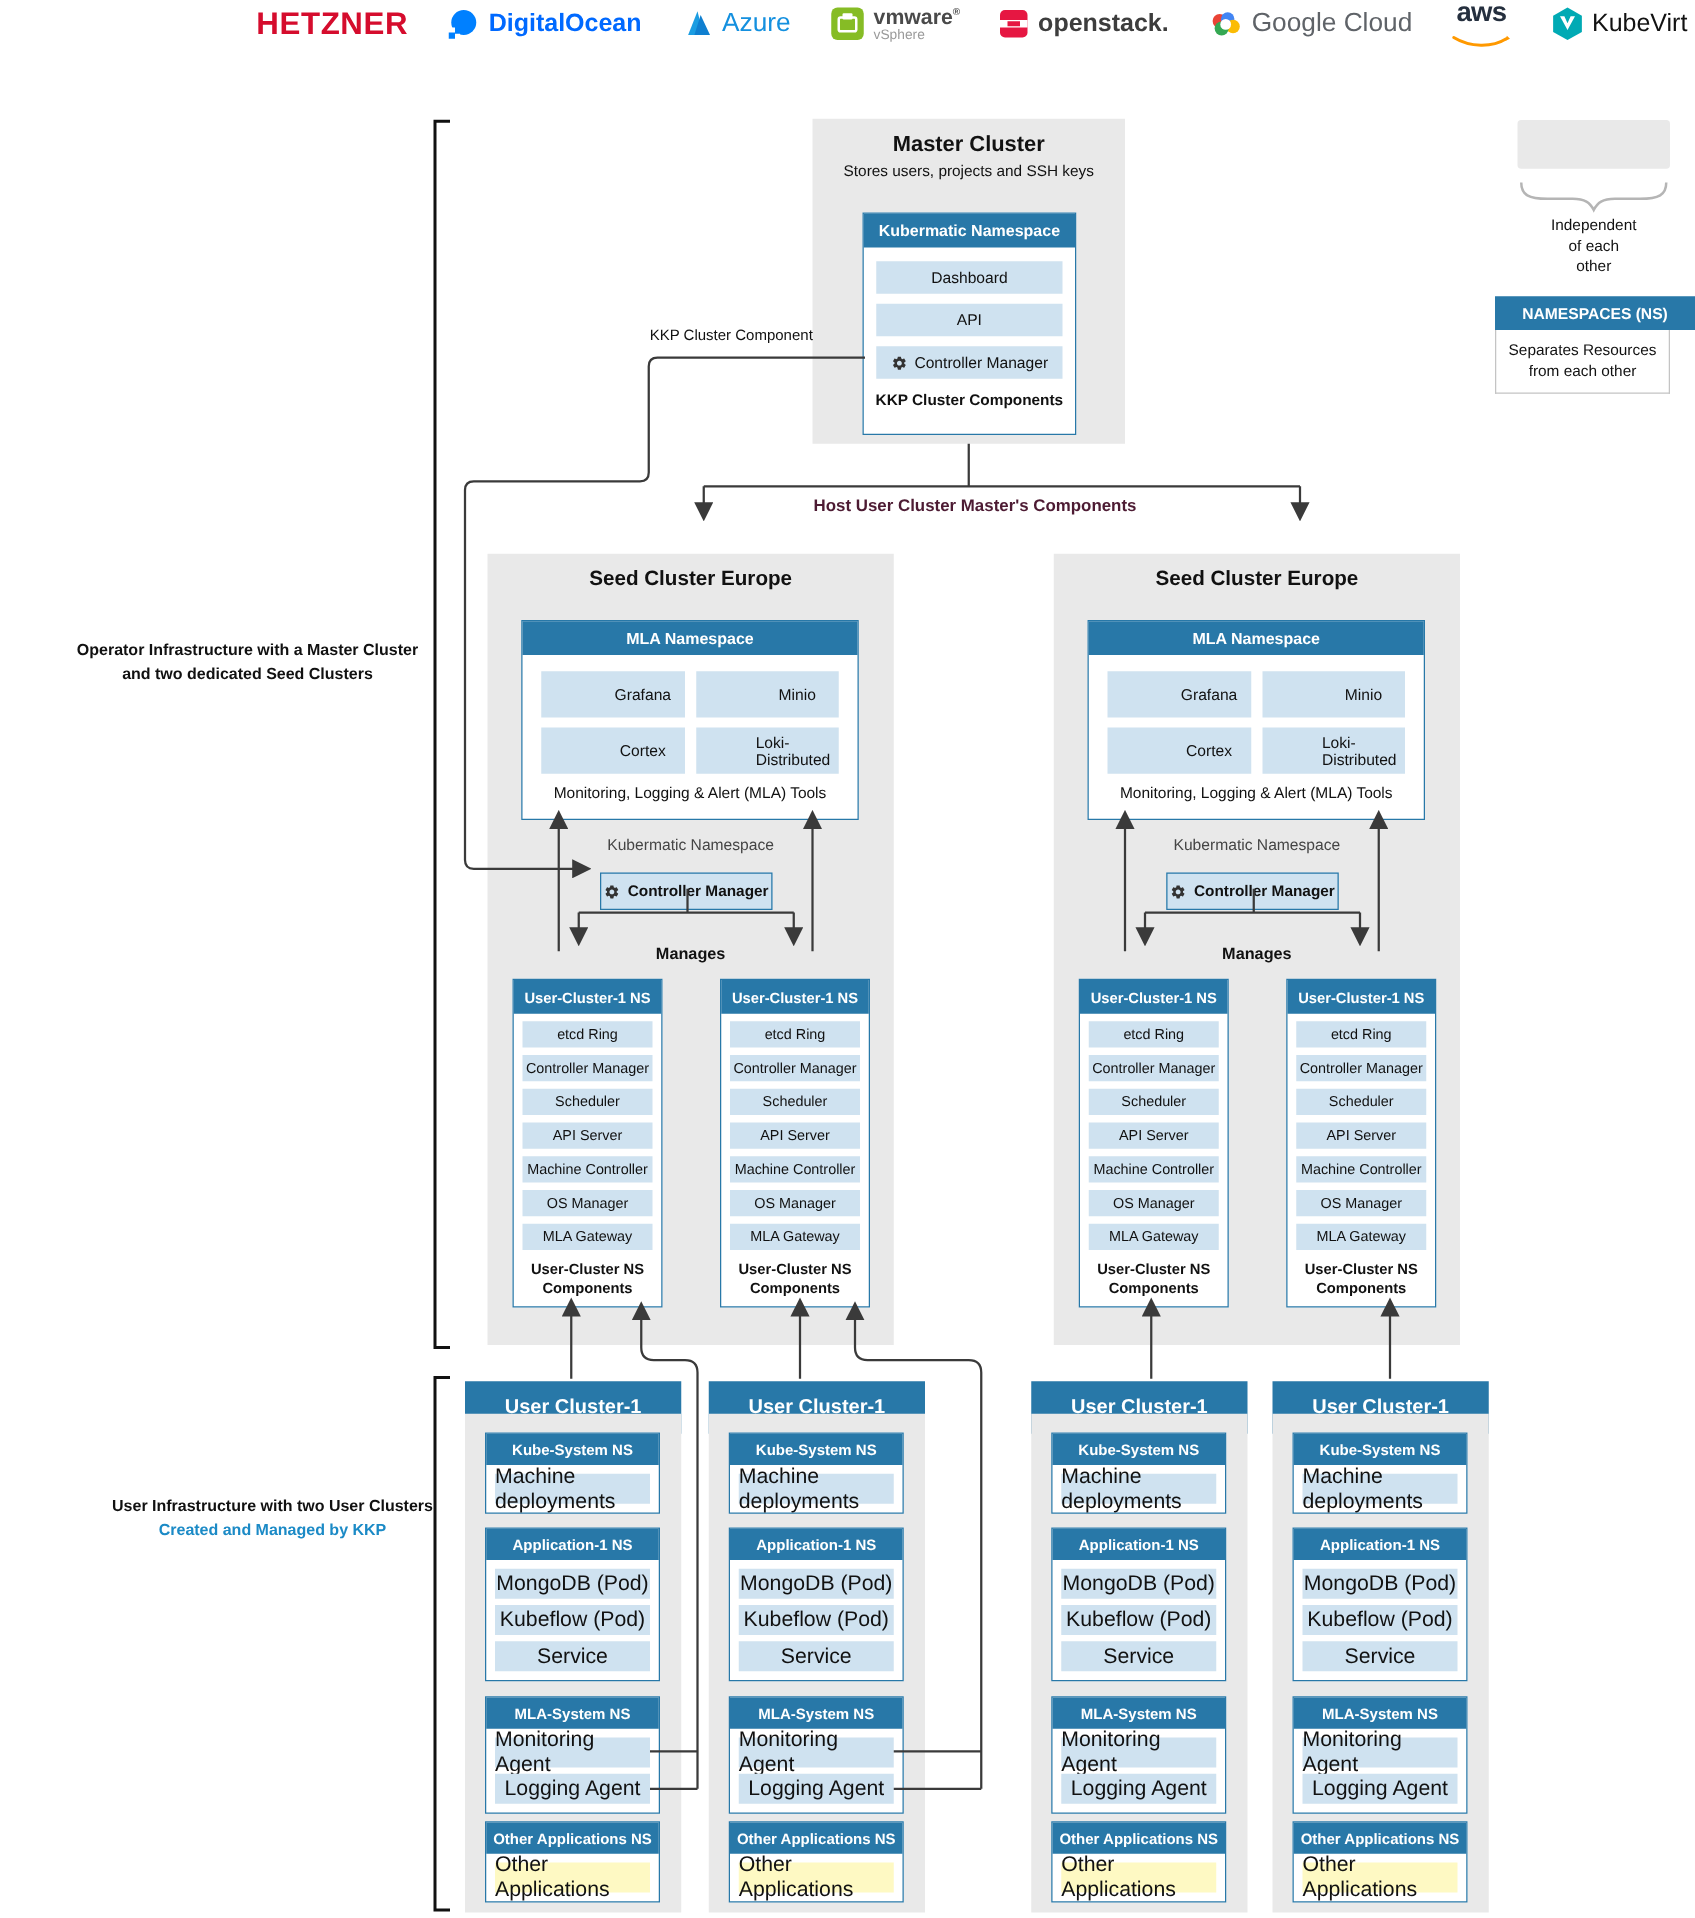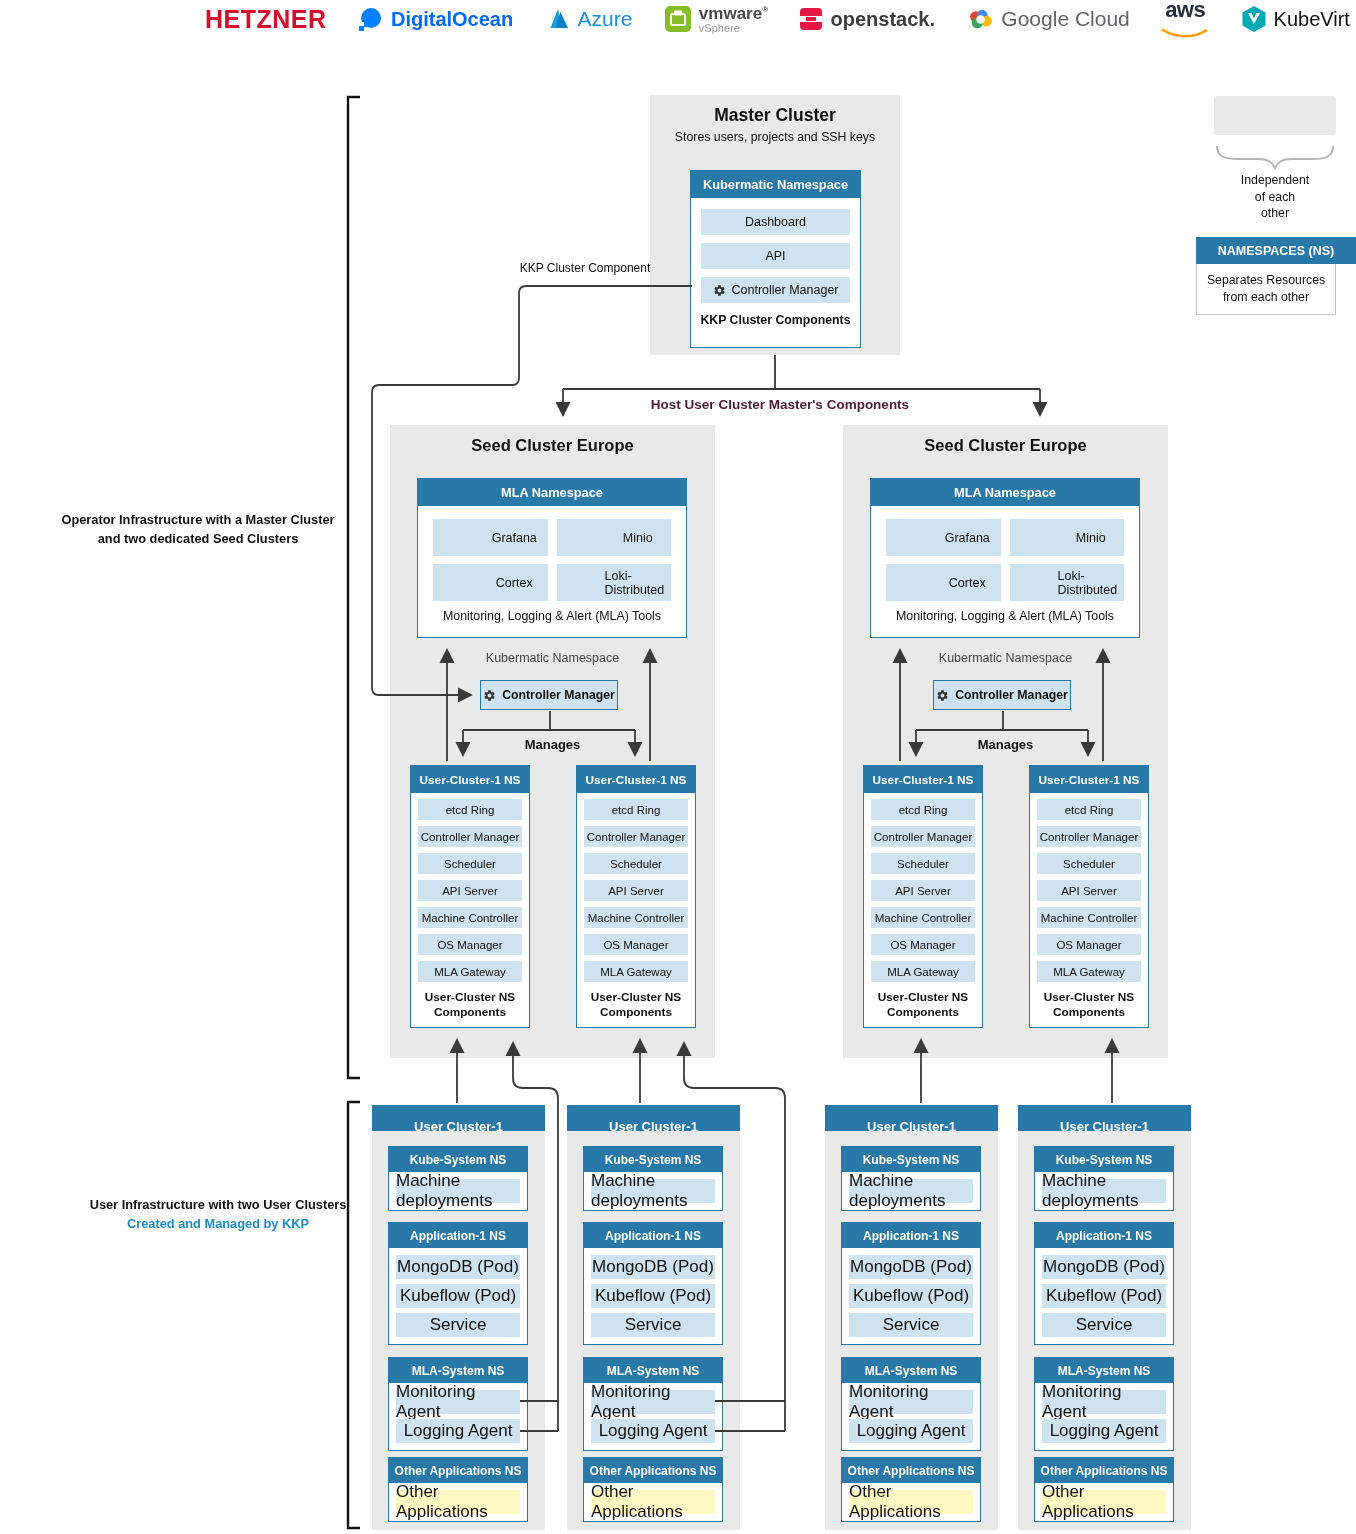--- a/index.html
+++ b/index.html
@@ -45,41 +45,41 @@
 
   
   .kkp-label{left:505px;top:261px;width:160px;text-align:center;font-size:12px;}
   .host-label{left:540px;top:397px;width:480px;text-align:center;font-weight:bold;font-size:13.5px;
               color:var(--maroon,#4d1b33);}
   .op-label{left:48px;top:511px;width:300px;text-align:center;font-weight:bold;font-size:12.8px;line-height:1.45;}
   .ui-label{left:86px;top:1196px;width:264px;text-align:center;font-weight:bold;font-size:12.8px;line-height:1.45;}
   .ui-blue{color:var(--kkp_blue,#1b8ac6);}
 
   
-  .seed{top:425px;width:325px;height:633px;background:var(--panel,#e9e9e9);}
+  .seed{top:443px;width:325px;height:633px;background:var(--panel,#e9e9e9);}
   .seed-title{position:absolute;top:11px;left:0;width:100%;text-align:center;font-weight:bold;font-size:16.5px;}
   .mla{left:27px;top:53px;width:270px;height:160px;}
   .mla-head{height:27px;font-size:12.8px;}
   .mla-grid{display:grid;grid-template-columns:1fr 1fr;gap:8px 9px;padding:13px 15px 0;}
   .mla-cell{height:37px;font-size:12.5px;padding-left:48px;}
   .mla-footer{text-align:center;font-size:12.4px;margin-top:8px;}
   .kns-label{position:absolute;top:226px;left:0;width:100%;text-align:center;font-size:12.5px;color:#454545;}
   .cm{left:90px;top:255px;width:138px;height:30px;display:flex;align-items:center;justify-content:center;
       background:var(--lightblue,#cfe2f0);border:1.5px solid var(--accent,#2878a8);box-sizing:border-box;
       font-weight:bold;font-size:12.3px;}
   .manages{position:absolute;top:312px;left:0;width:100%;text-align:center;font-weight:bold;font-size:13px;}
   .nsbox{top:340px;width:120px;height:263px;}
   .ns-head{height:27px;font-size:11.8px;}
   .ns-rows{display:flex;flex-direction:column;gap:6px;padding:6px 7px 0;}
   .nsrow{height:21px;font-size:11.5px;}
   .ns-footer{font-weight:bold;font-size:11.8px;text-align:center;margin-top:8px;line-height:1.3;}
 
   
   .uc{top:1105px;width:173px;height:425px;}
-  .uc-head{position:absolute;left:0;top:0;width:173px;height:42px;font-size:13px;}
+  .uc-head{position:absolute;left:0;top:0;width:173px;height:42px;font-size:16px;}
   .uc-body{position:absolute;left:0;top:26px;width:173px;height:399px;background:var(--panel,#e9e9e9);}
   .ucsec{left:16px;width:140px;background:#fff;border:1.2px solid var(--accent,#2878a8);box-sizing:border-box;}
   .sech{height:25px;font-size:12px;}
   .secb{display:flex;flex-direction:column;gap:5px;padding:7px;}
   .srow{height:24px;font-size:17px;}
   .srow-plain{background:#fef9c3;}
 
   svg.overlay{position:absolute;left:0;top:0;pointer-events:none;}
   .conn{stroke:#3a3a3a;stroke-width:1.8;fill:none;}
   .bracket{stroke:#111;stroke-width:2.4;fill:none;}

